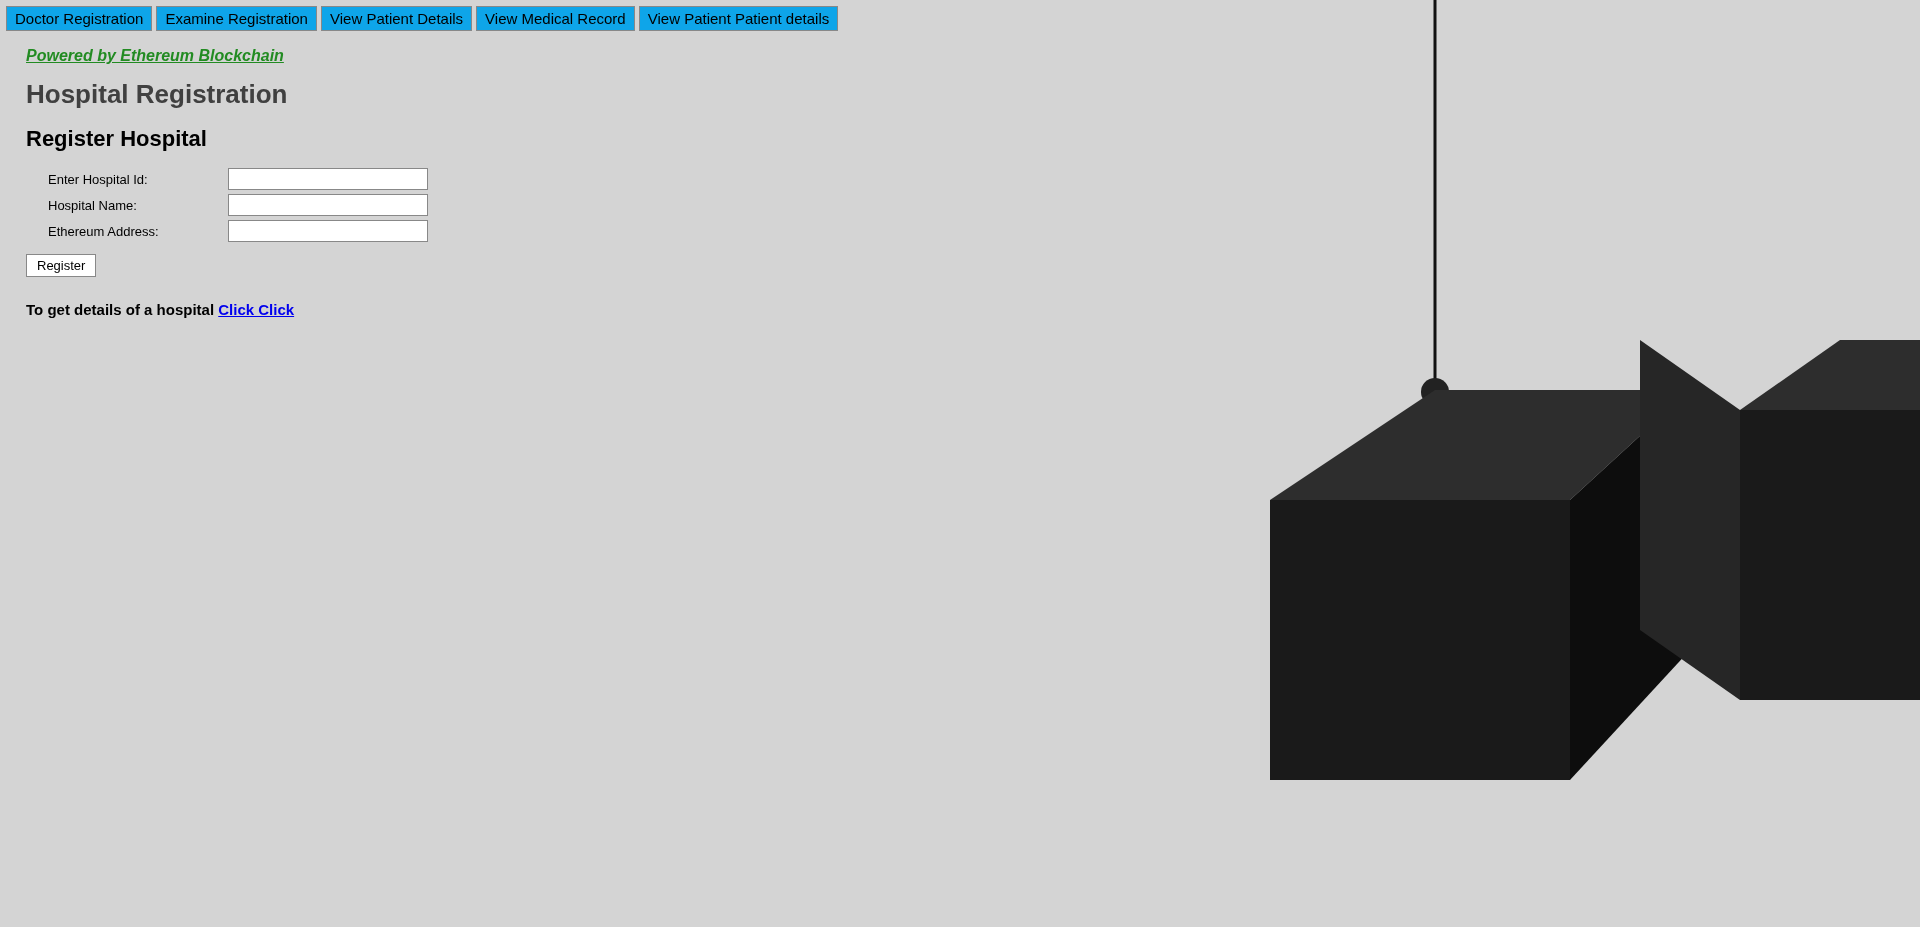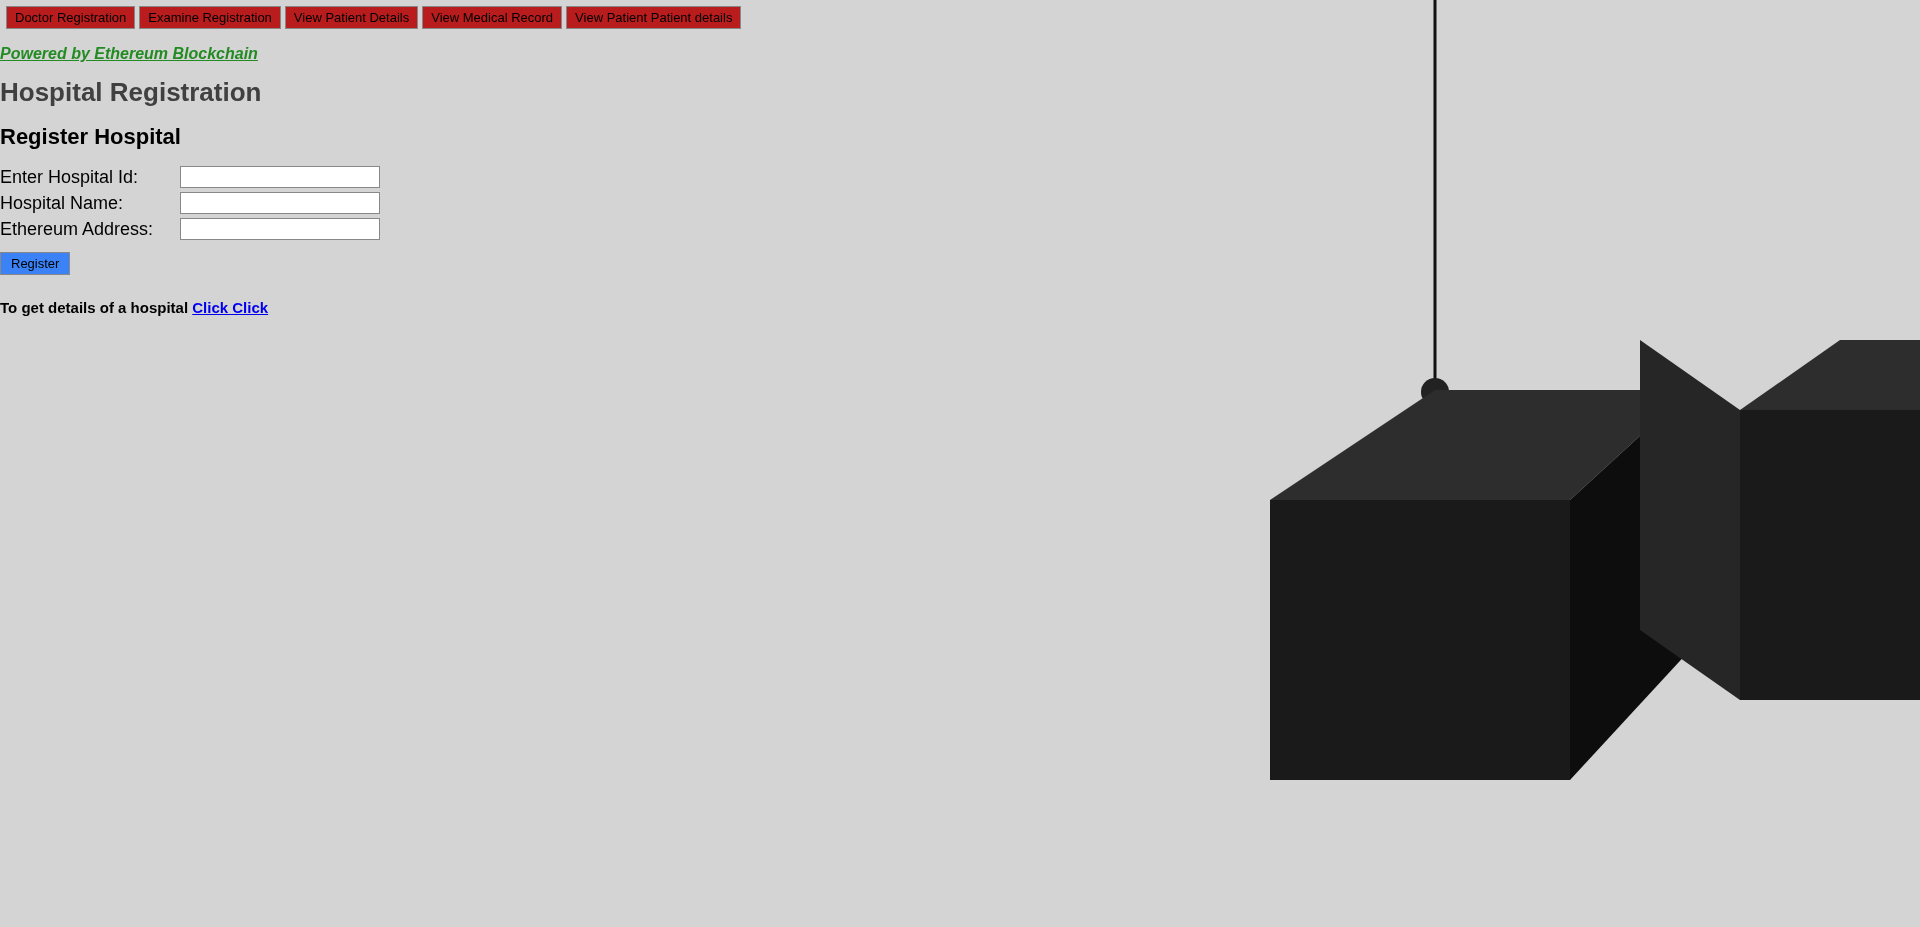--- a/index.html
+++ b/index.html
@@ -25,30 +25,30 @@
       align-items: center;
       padding: 6px 6px;
       gap: 4px;
       background-color: #d4d4d4;
       border-bottom: none;
     }
 
     .nav-button {
       padding: 3px 8px;
       border: 1px solid #888;
-      background-color: #b91c1c;
-      cursor: pointer;
-      font-size: 13px;
+      background-color: #0ea5e9;
+      cursor: pointer;
+      font-size: 15px;
       color: #000;
       white-space: nowrap;
     }
 
     
     #main-content {
-      padding: 10px 0;
+      padding: 10px 26px;
     }
 
     #powered-by {
       font-style: italic;
       font-weight: bold;
       color: #228B22;
       font-size: 16px;
       text-decoration: underline;
       cursor: pointer;
       margin-bottom: 14px;
@@ -75,39 +75,40 @@
     }
 
     .form-row {
       display: flex;
       align-items: center;
       margin-bottom: 4px;
     }
 
     .form-label {
       width: 180px;
-      font-size: 18px;
+      font-size: 13px;
       color: #000;
       text-align: left;
+      margin-left: 22px;
     }
 
     .form-input {
       width: 200px;
       height: 22px;
       border: 1px solid #888;
       background-color: #fff;
       font-size: 13px;
       padding: 1px 3px;
     }
 
     #register-button {
       margin-top: 8px;
       padding: 3px 10px;
       border: 1px solid #888;
-      background-color: #3b82f6;
+      background-color: #ffffff;
       cursor: pointer;
       font-size: 13px;
       color: #000;
     }
 
     
     #click-here-section {
       margin-top: 24px;
       font-size: 15px;
       font-weight: bold;

